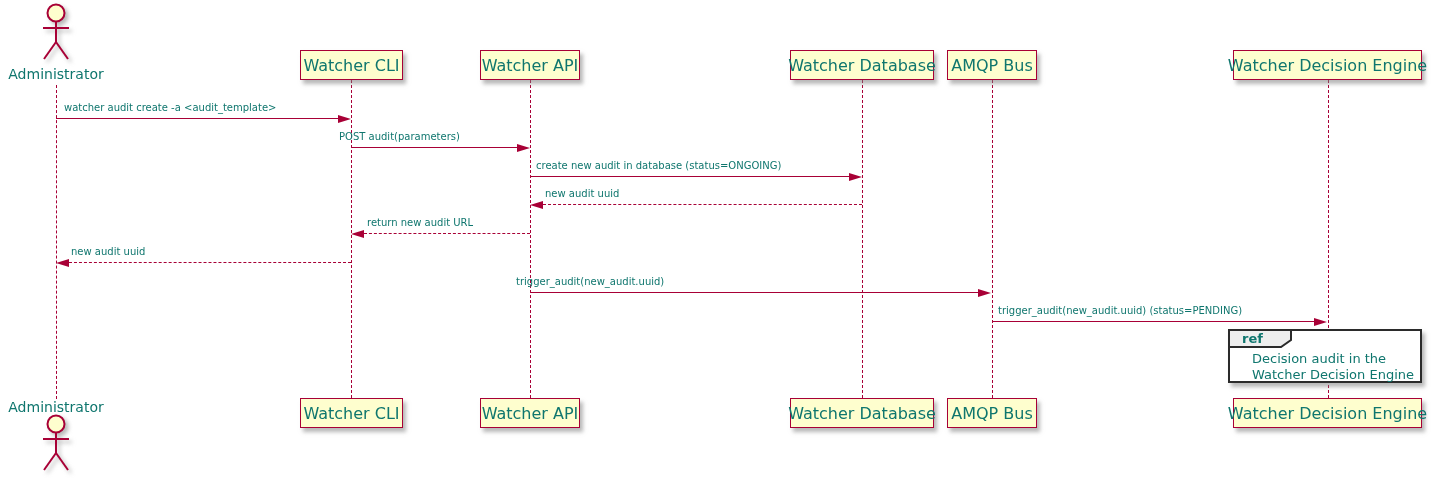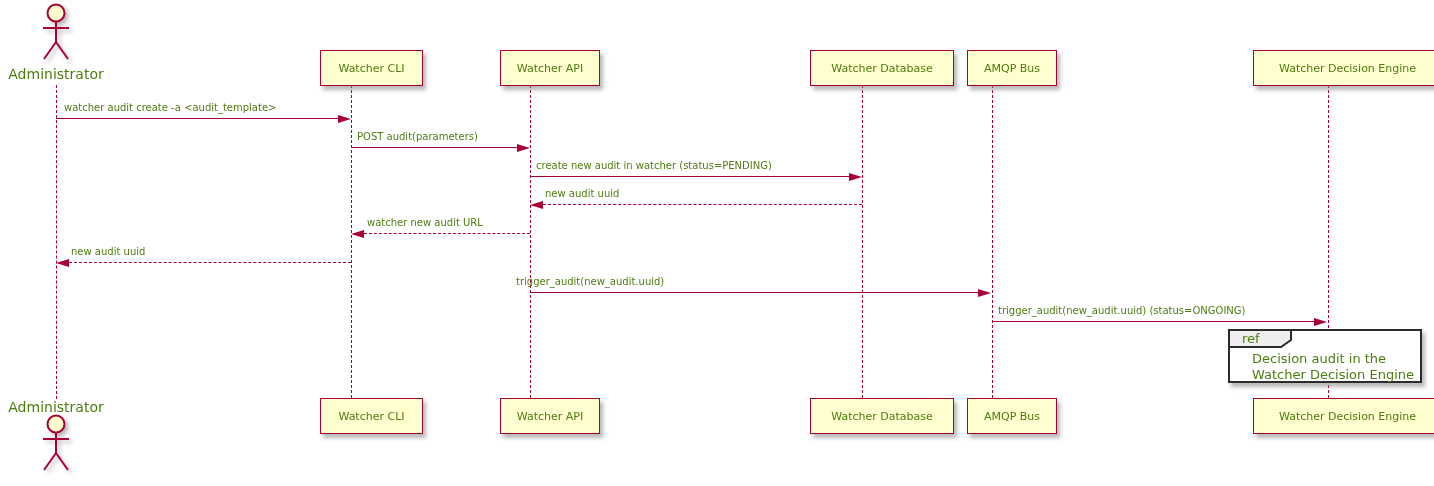--- a/index.html
+++ b/index.html
@@ -7,42 +7,41 @@
     padding: 0;
     background: #FFFFFF;
     font-family: "DejaVu Sans", sans-serif;
   }
   .canvas {
     position: relative;
     width: 1434px;
     height: 486px;
     background: #FFFFFF;
     overflow: hidden;
-    color: #4d7c0f;
+    color: #0f766e;
   }
   .lifeline {
     position: absolute;
     width: 0;
     border-left: 1px dashed #A80036;
     z-index: 1;
   }
   .pbox {
     position: absolute;
     box-sizing: border-box;
-    height: 36px;
+    height: 30px;
     background: #FEFECE;
     border: 1.7px solid #A80036;
     display: flex;
     align-items: center;
     justify-content: center;
-    font-size: 11px;
+    font-size: 16px;
     white-space: nowrap;
     box-shadow: 3px 4px 4px rgba(125,125,125,0.55);
     z-index: 4;
-    margin-left: 20px;
   }
   .actor-label {
     position: absolute;
     width: 104px;
     text-align: center;
     font-size: 14px;
     z-index: 4;
     white-space: nowrap;
   }
   .actor-fig {
@@ -89,21 +88,21 @@
     position: absolute;
     left: -2px;
     top: -2px;
     z-index: 6;
   }
   .ref-keyword {
     position: absolute;
     left: 12px;
     top: 0px;
     font-size: 13px;
-    font-weight: normal;
+    font-weight: bold;
     z-index: 7;
   }
   .ref-line {
     position: absolute;
     left: 22px;
     font-size: 13px;
     white-space: nowrap;
     z-index: 6;
   }
 </style>
@@ -134,57 +133,57 @@
   <div class="pbox" style="left:947px;  top:50px; width:90px">AMQP Bus</div>
   <div class="pbox" style="left:1233px; top:50px; width:189px">Watcher Decision Engine</div>
 
   <div>
     <div class="msg-label" style="left:64px; top:102px">watcher audit create -a &lt;audit_template&gt;</div>
     <div class="msg-line solid" style="left:56px; top:118px; width:283px"></div>
     <div class="head right" style="left:338px; top:115px"></div>
   </div>
 
   <div>
-    <div class="msg-label" style="left:357px; top:131px">POST audit(parameters)</div>
+    <div class="msg-label" style="left:339px; top:131px">POST audit(parameters)</div>
     <div class="msg-line solid" style="left:351px; top:147px; width:167px"></div>
     <div class="head right" style="left:517px; top:144px"></div>
   </div>
 
   <div>
-    <div class="msg-label" style="left:536px; top:160px">create new audit in watcher (status=PENDING)</div>
+    <div class="msg-label" style="left:536px; top:160px">create new audit in database (status=ONGOING)</div>
     <div class="msg-line solid" style="left:530px; top:176px; width:320px"></div>
     <div class="head right" style="left:849px; top:173px"></div>
   </div>
 
   <div>
     <div class="msg-label" style="left:545px; top:188px">new audit uuid</div>
     <div class="msg-line dashed" style="left:543px; top:204px; width:319px"></div>
     <div class="head left" style="left:530px; top:201px"></div>
   </div>
 
   <div>
-    <div class="msg-label" style="left:367px; top:217px">watcher new audit URL</div>
+    <div class="msg-label" style="left:367px; top:217px">return new audit URL</div>
     <div class="msg-line dashed" style="left:364px; top:233px; width:166px"></div>
     <div class="head left" style="left:351px; top:230px"></div>
   </div>
 
   <div>
     <div class="msg-label" style="left:71px; top:246px">new audit uuid</div>
     <div class="msg-line dashed" style="left:69px; top:262px; width:282px"></div>
     <div class="head left" style="left:56px; top:259px"></div>
   </div>
 
   <div>
     <div class="msg-label" style="left:516px; top:276px">trigger_audit(new_audit.uuid)</div>
     <div class="msg-line solid" style="left:530px; top:292px; width:449px"></div>
     <div class="head right" style="left:978px; top:289px"></div>
   </div>
 
   <div>
-    <div class="msg-label" style="left:998px; top:305px">trigger_audit(new_audit.uuid) (status=ONGOING)</div>
+    <div class="msg-label" style="left:998px; top:305px">trigger_audit(new_audit.uuid) (status=PENDING)</div>
     <div class="msg-line solid" style="left:992px; top:321px; width:323px"></div>
     <div class="head right" style="left:1314px; top:318px"></div>
   </div>
 
   <div class="ref-box">
     <svg class="ref-tab" width="66" height="20" viewBox="0 0 66 20">
       <polygon points="1,1 63,1 63,11 53,18 1,18" fill="#EEEEEE" stroke="#2B2B2B" stroke-width="2"></polygon>
     </svg>
     <div class="ref-keyword">ref</div>
     <div class="ref-line" style="top:20px">Decision audit in the</div>

